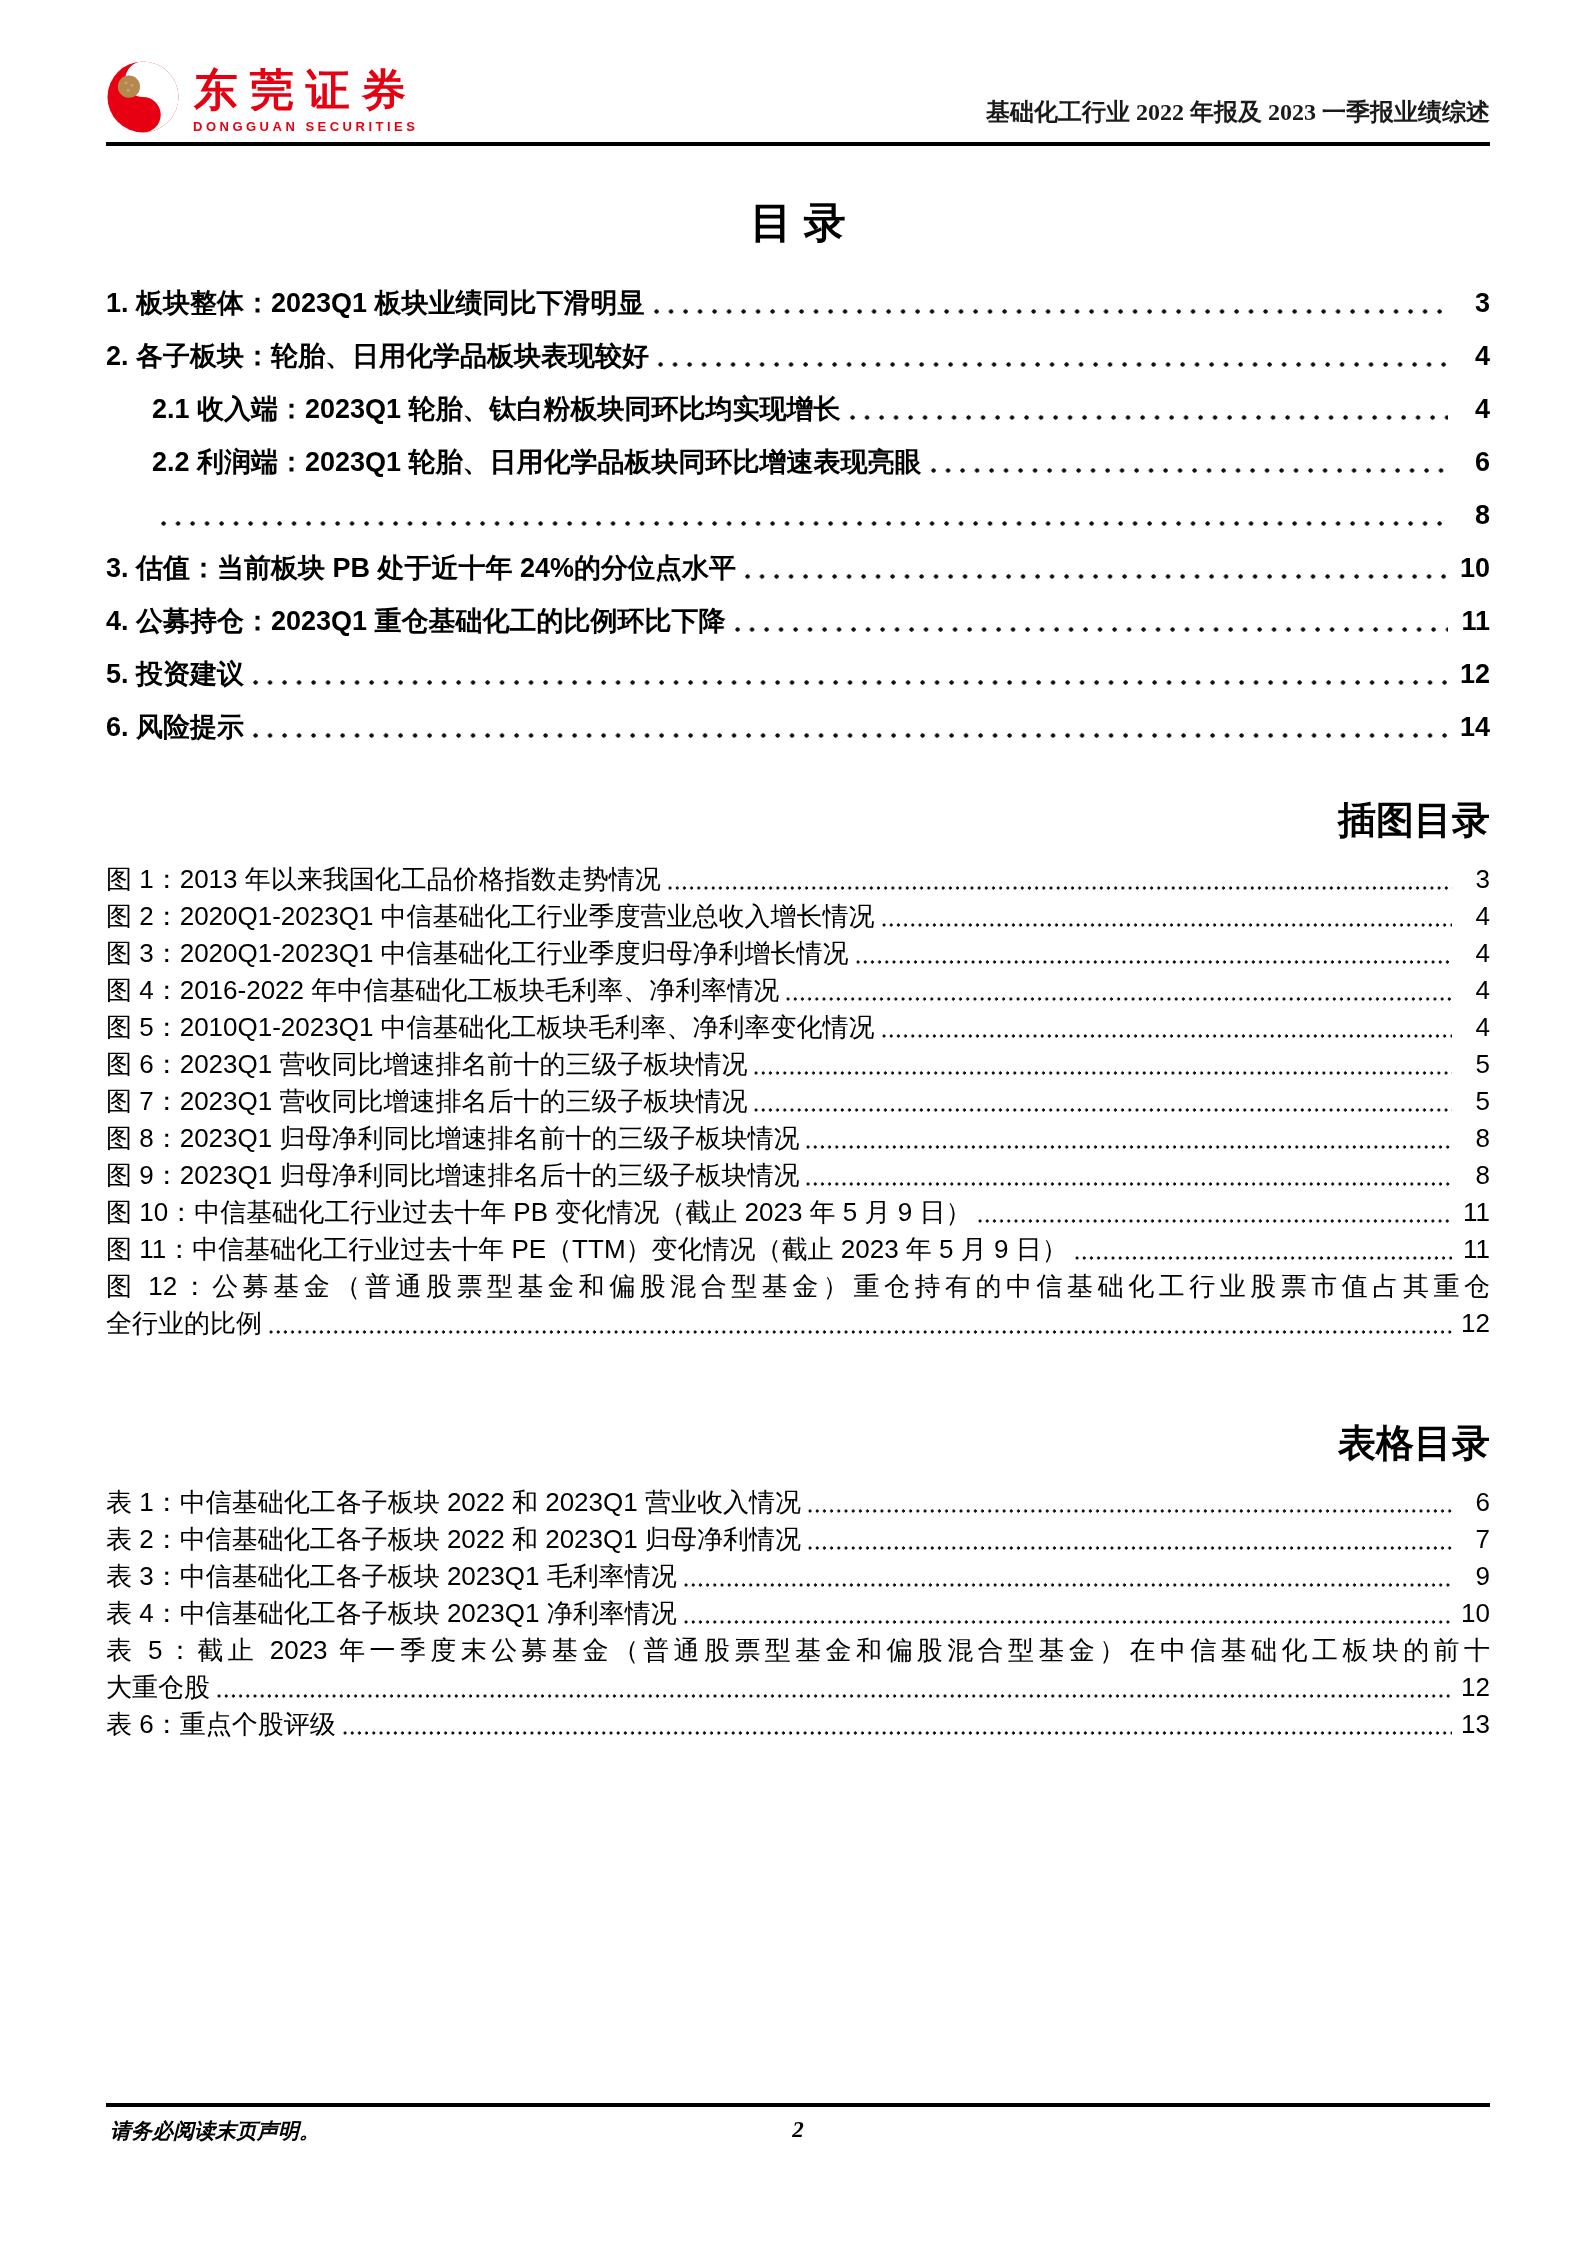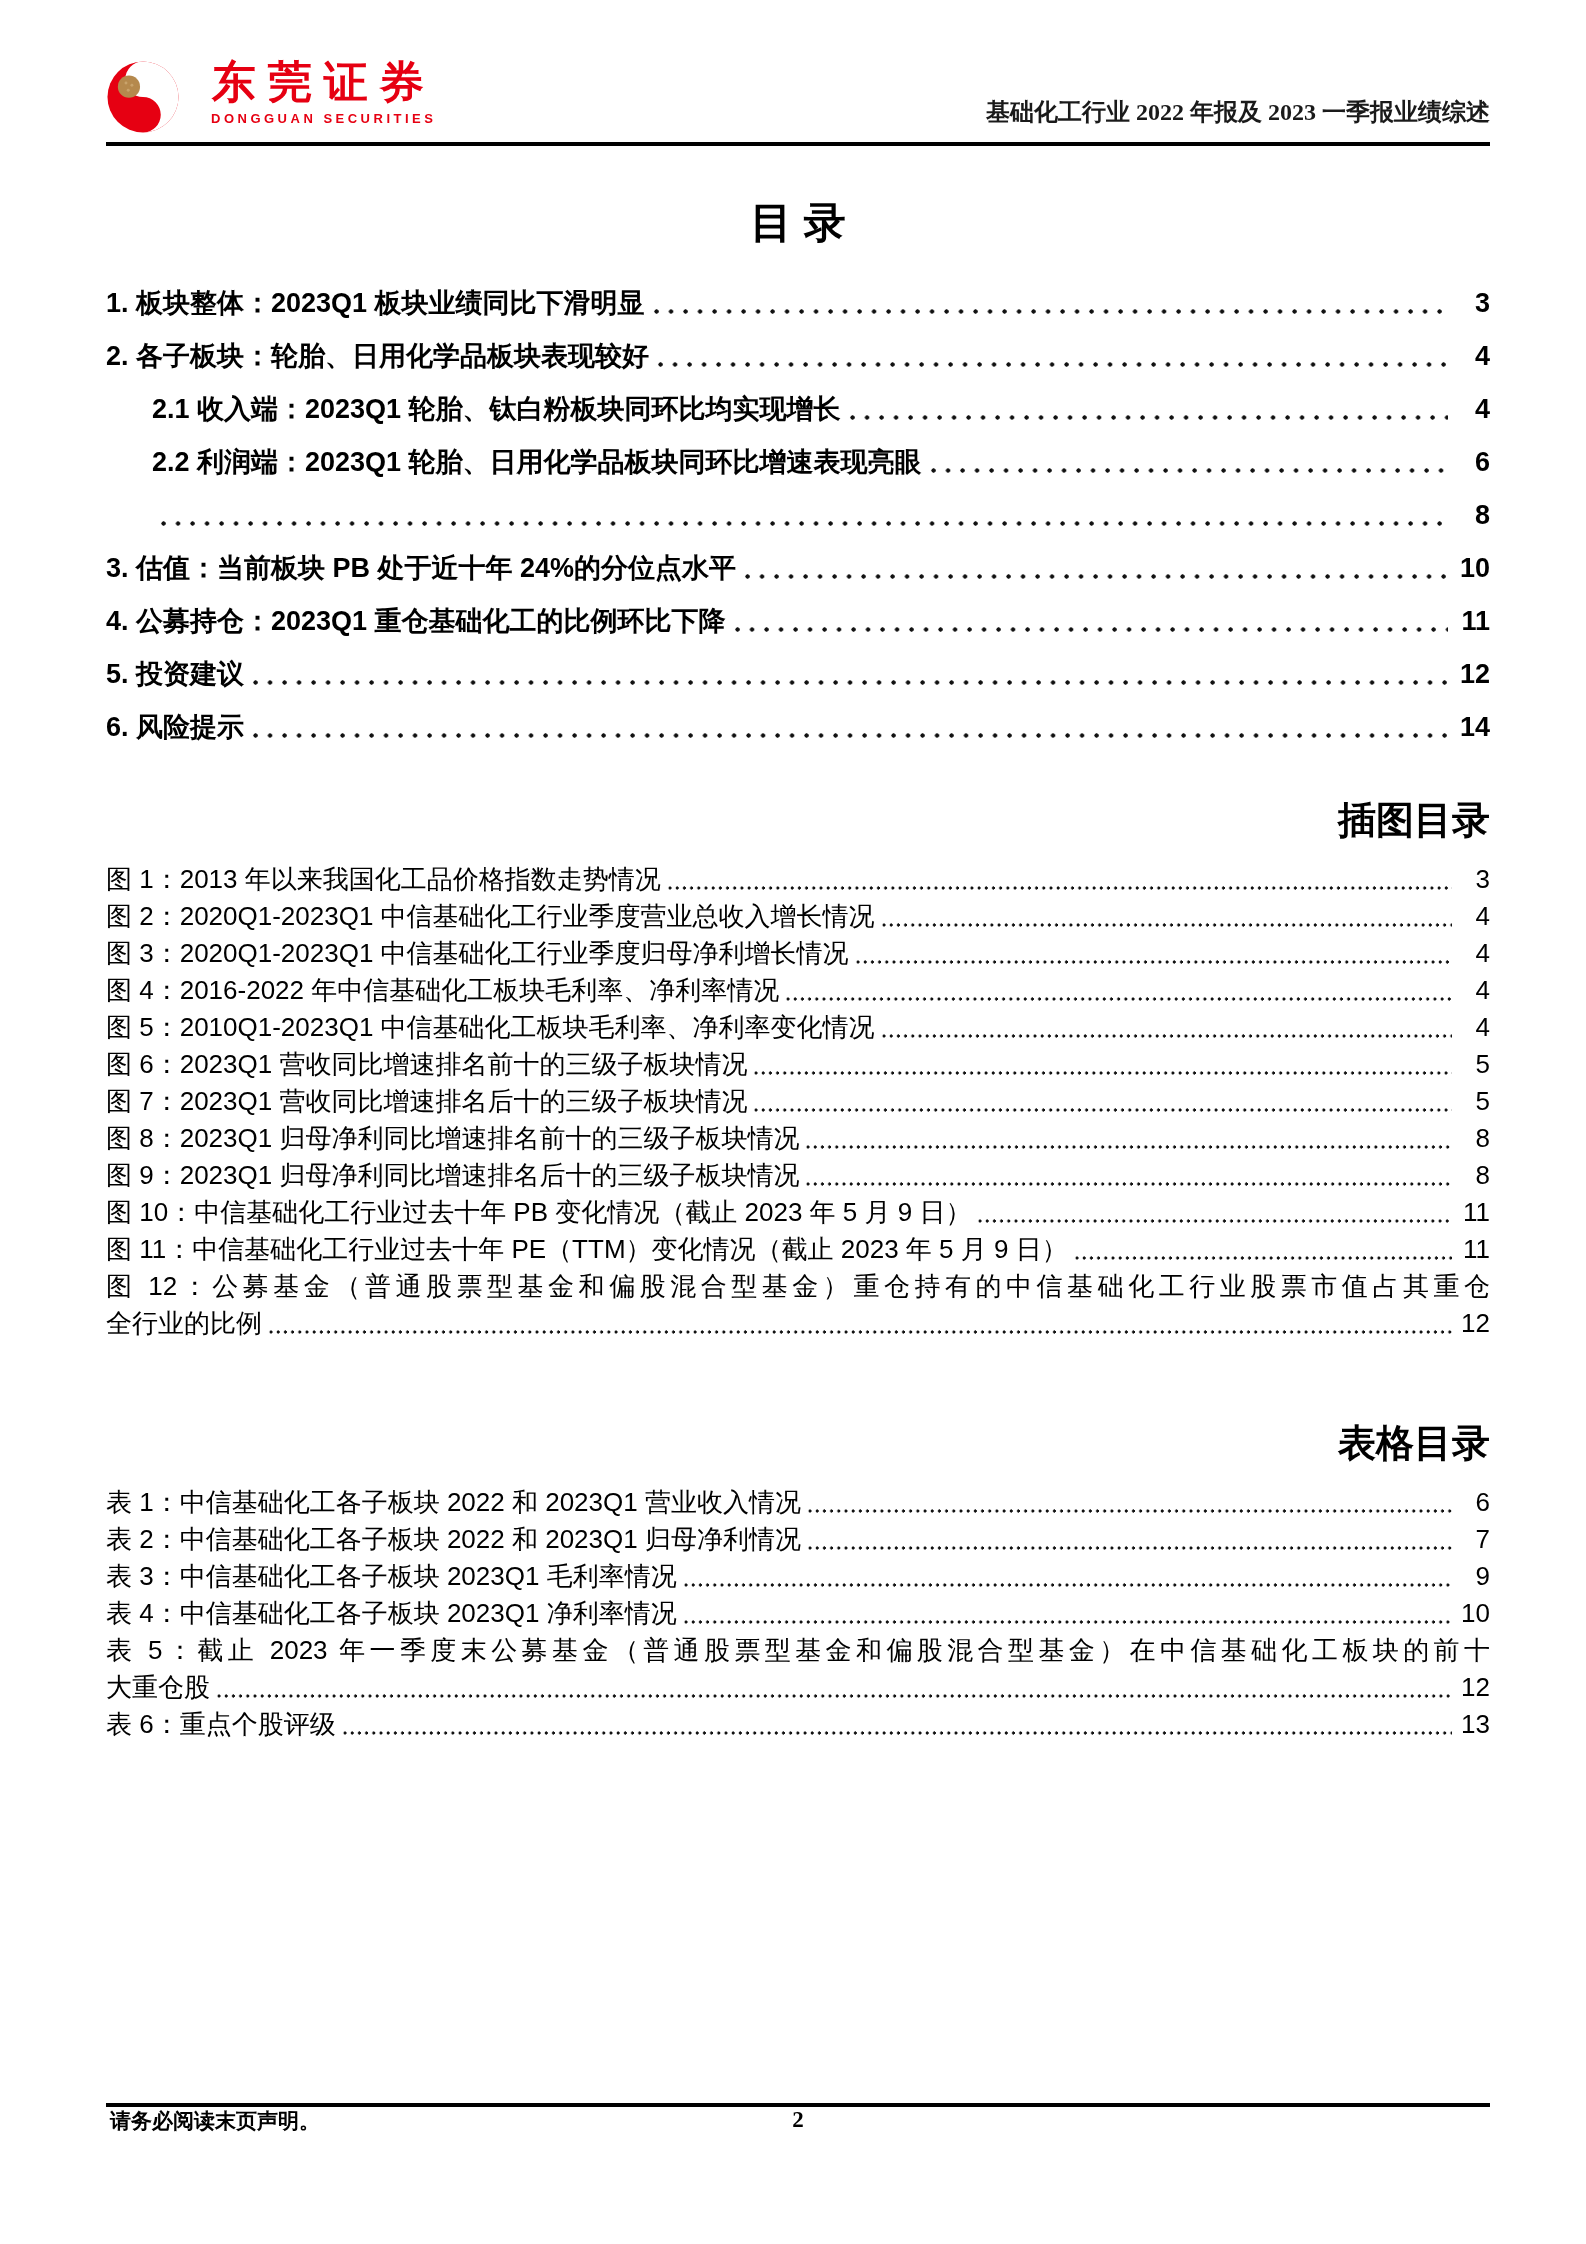--- a/index.html
+++ b/index.html
@@ -10,21 +10,21 @@
     margin: 0 auto;
     background: #ffffff;
     font-family: "Liberation Sans", sans-serif;
     color: #000;
     overflow: hidden;
   }
   .content { padding: 34px 96px 0 106px; }
 
   
   .header { display: flex; justify-content: space-between; align-items: flex-end; height: 100px; }
-  .logo { display: flex; align-items: flex-start; gap: 31px; }
+  .logo { display: flex; align-items: flex-end; gap: 13px; }
   .logo-mark { width: 74px; height: 74px; margin-top: 6px; }
   .logo-text { display: flex; flex-direction: column; align-items: center; }
   .logo-cn {
     font-size: 44px; font-weight: bold; color: var(--brand-red, #e60012);
     letter-spacing: 12px; line-height: 1.3; white-space: nowrap;
     font-family: "Liberation Serif", serif;
   }
   .logo-en {
     font-size: 13px; font-weight: bold; color: var(--brand-red, #e60012);
     letter-spacing: 3.5px; white-space: nowrap;
@@ -71,21 +71,21 @@
   }
   .leader.sm {
     height: 6px; margin: 0 8px 2px 6px;
     background: radial-gradient(circle at 3px 3px, #111 1.4px, transparent 1.8px) repeat-x;
     background-size: 7.2px 6px;
   }
 
   
   .footer { position: absolute; left: 106px; right: 96px; top: 2103px; }
   .footer-rule { border: none; border-top: 4px solid #000; }
-  .footer-row { position: relative; height: 30px; }
+  .footer-row { position: relative; margin-top: 10px; height: 30px; font-style: italic; }
   .footer-disclaimer { position: absolute; left: 4px; top: 0; font-size: 21px; font-weight: 600; }
   .footer-pagenum {
     position: absolute; left: 0; right: 0; top: 0; text-align: center;
     font-family: "Liberation Serif", serif; font-size: 23px; font-weight: bold;
   }
 </style>
 </head>
 <body>
 
 <div class="page" style="--brand-red: #e60012; --gold-accent: #b5894d;">

